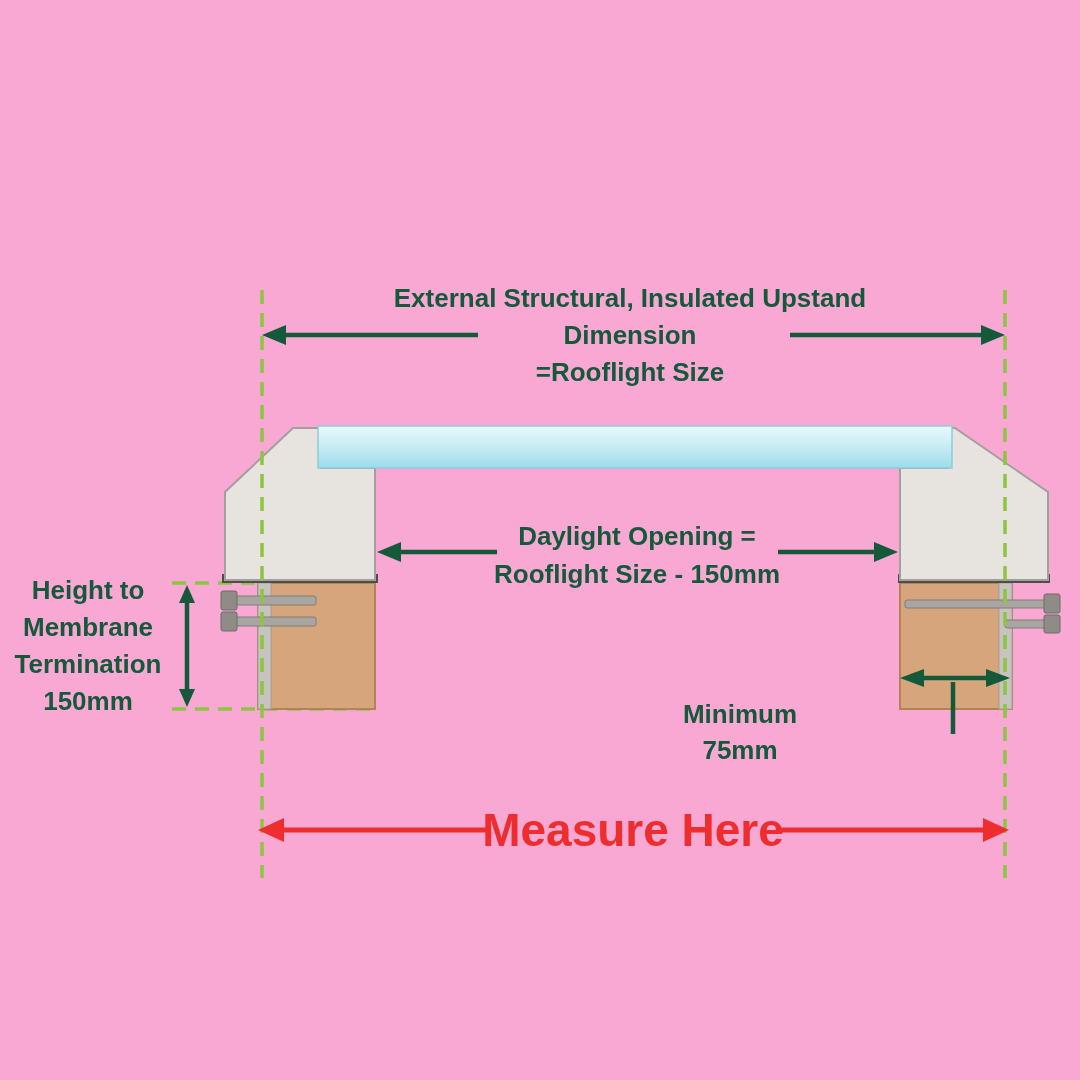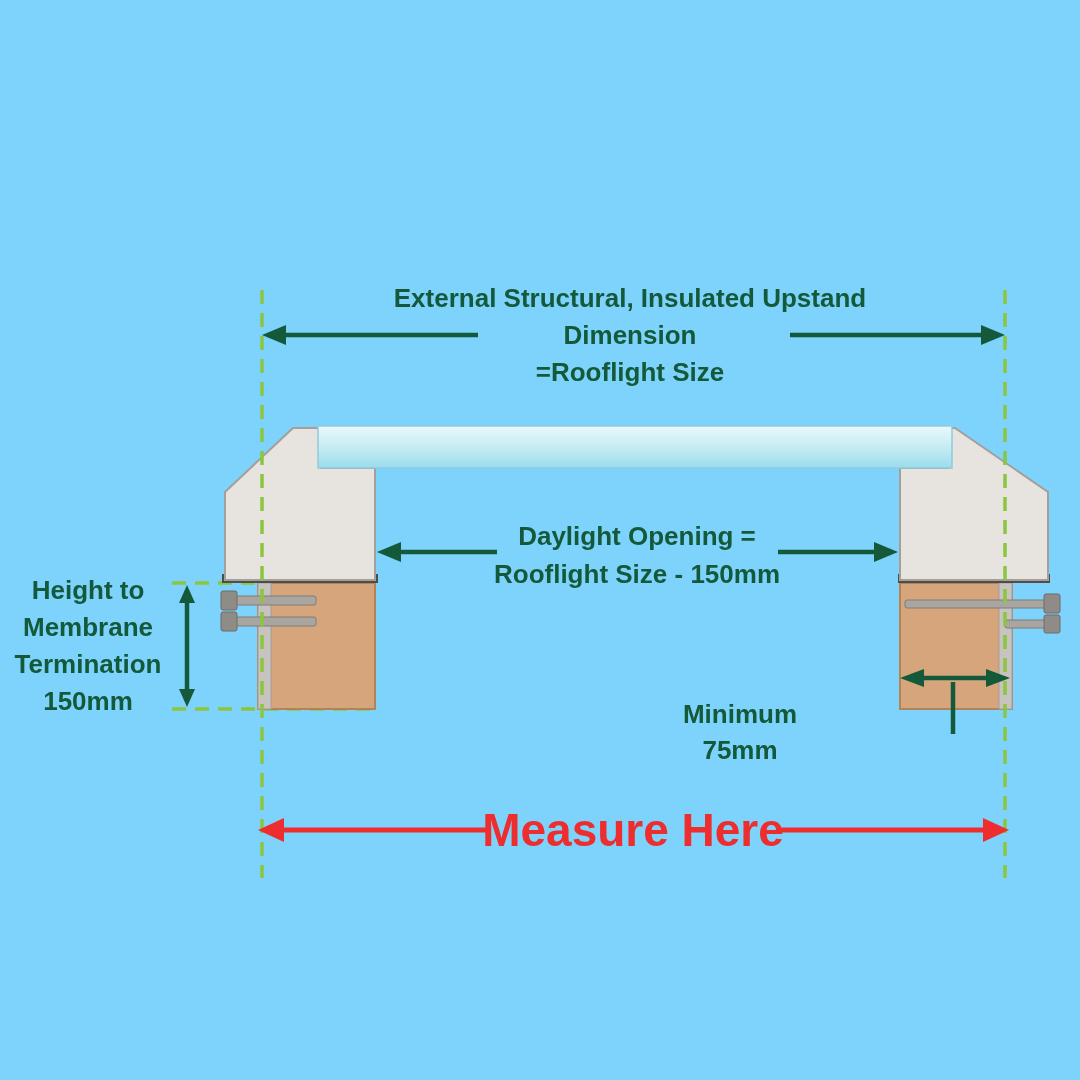--- a/index.html
+++ b/index.html
@@ -7,21 +7,21 @@
     padding: 0;
     background: #ffffff;
     width: 1080px;
     height: 1080px;
     overflow: hidden;
   }
   .stage {
     position: relative;
     width: 1080px;
     height: 1080px;
-    background: #7dd3fc;
+    background: #f9a8d4;
   }
   svg { display: block; }
 
   
   .t-green {
     fill: var(--text_green, #14593a);
     font-family: "Liberation Sans", sans-serif;
     font-weight: bold;
     font-size: 26px;
     text-anchor: middle;

